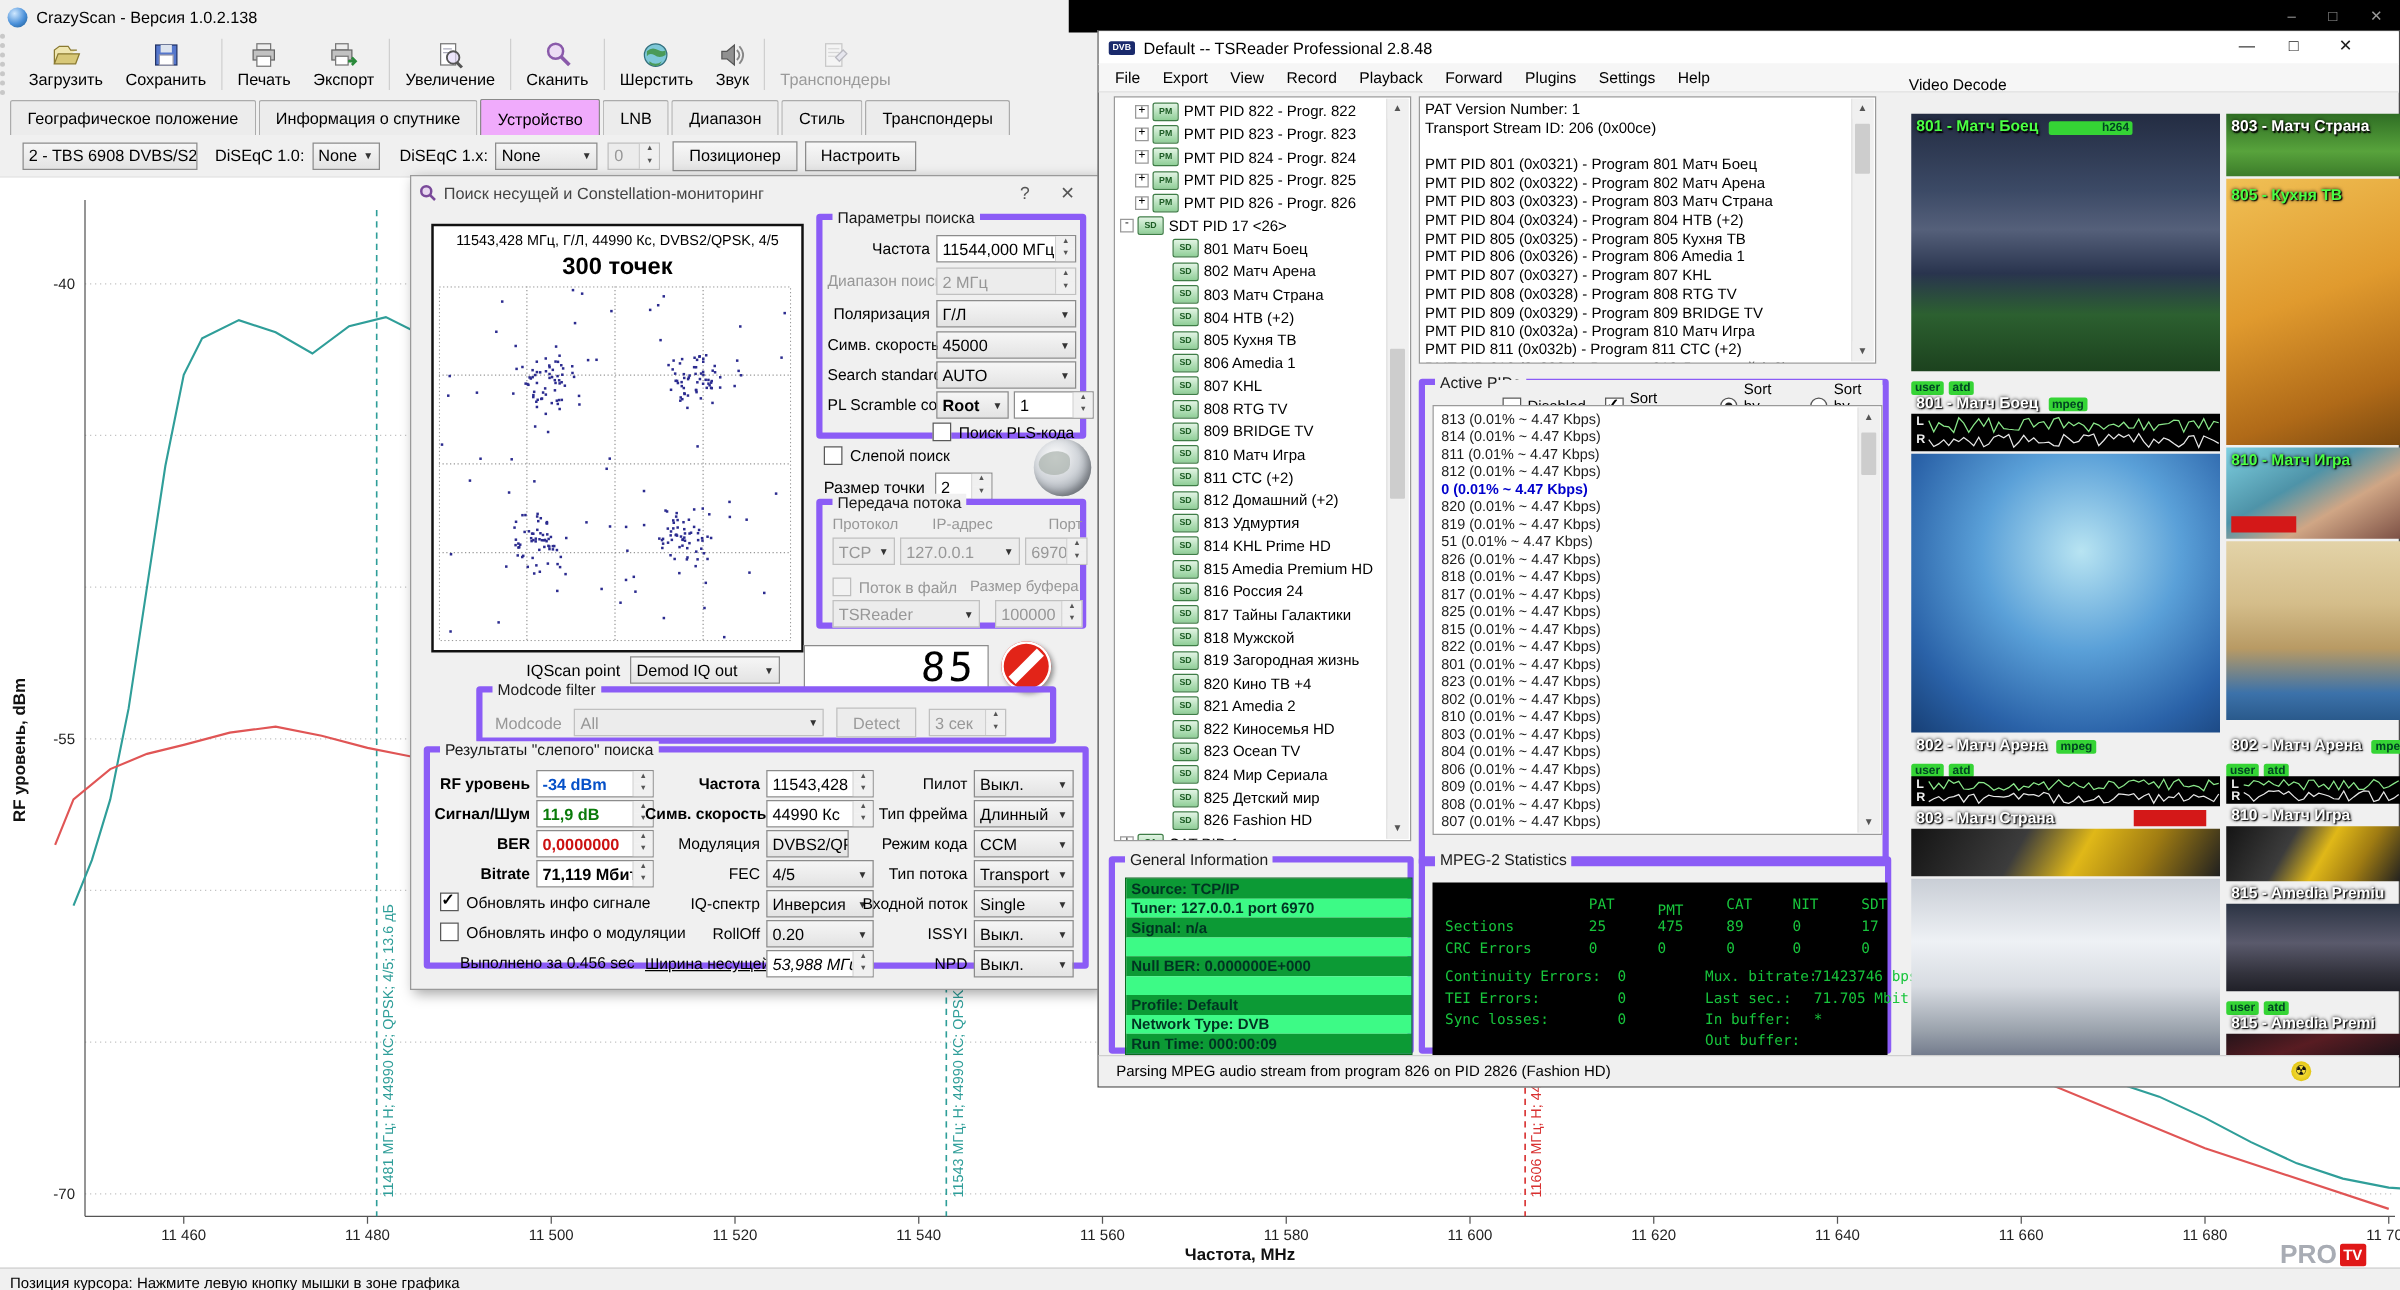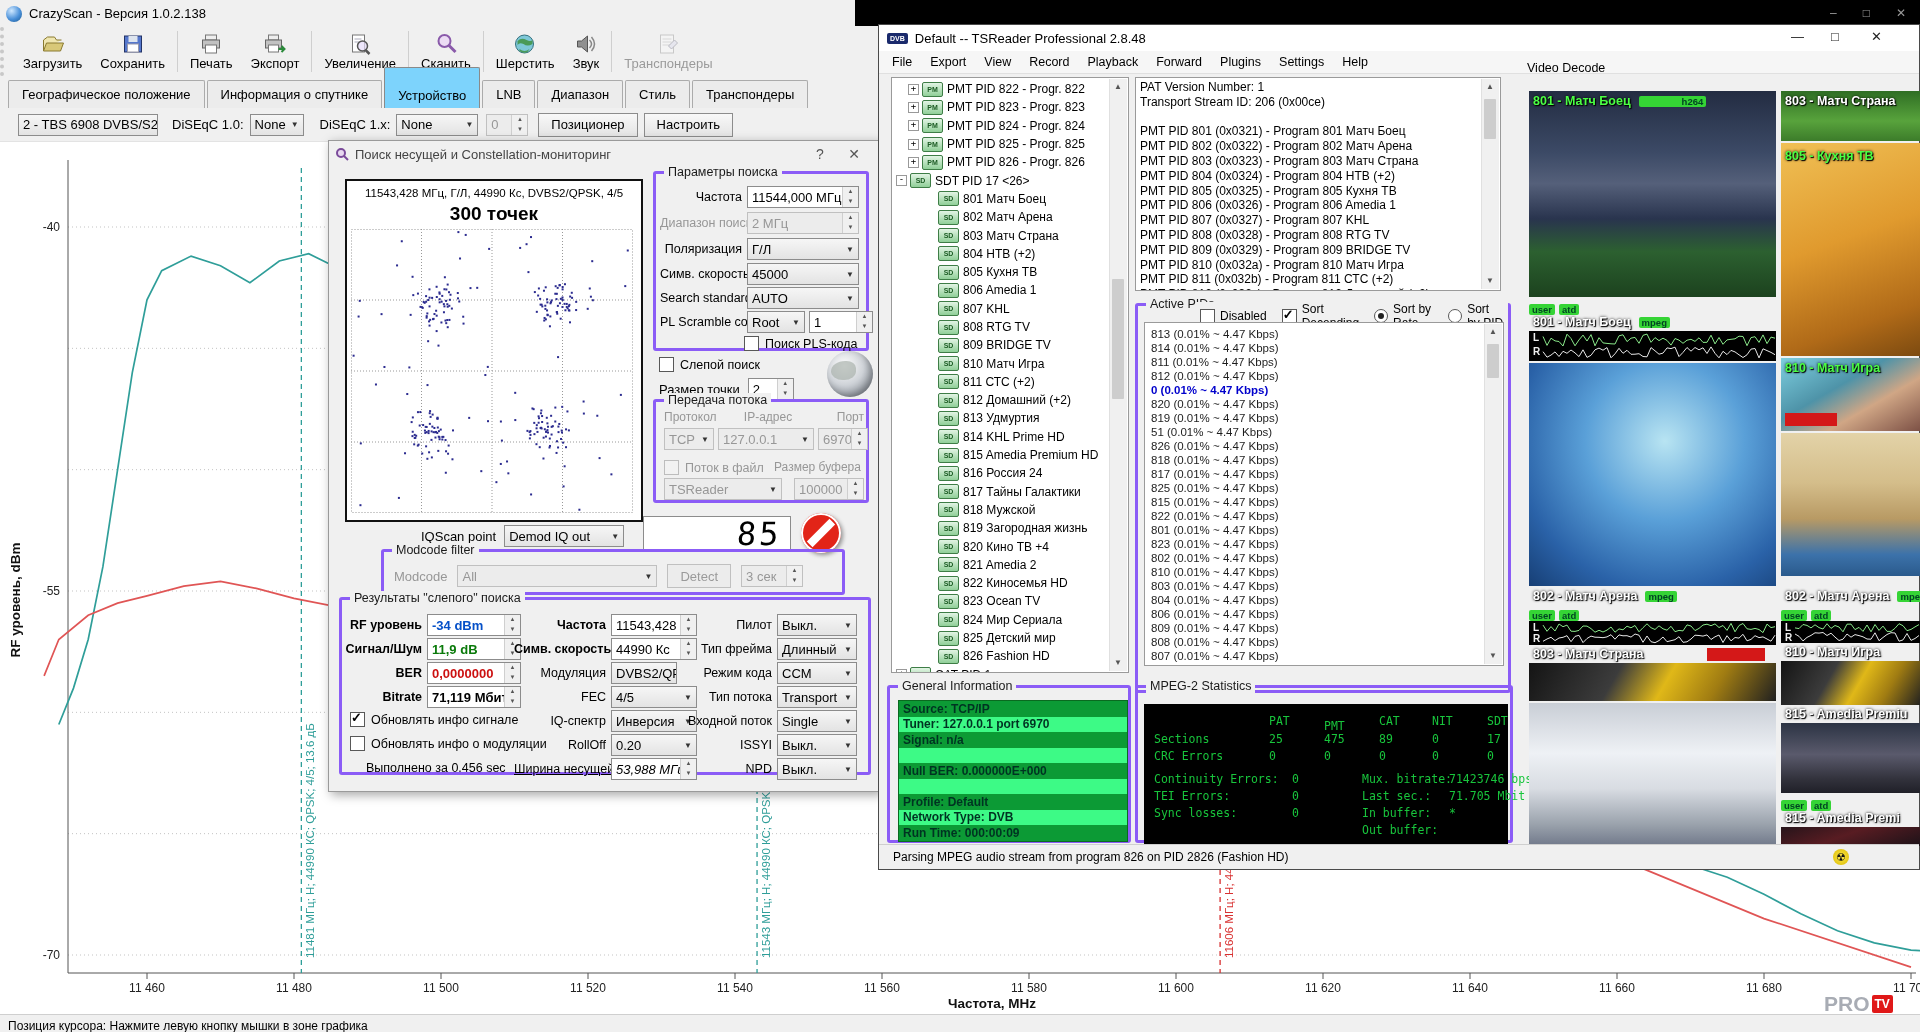--- a/index.html
+++ b/index.html
@@ -10,39 +10,39 @@
   #titlebar{left:0;top:0;width:1920px;height:27px;background:#f0f0f0;z-index:5;display:flex;align-items:center;padding-left:6px;box-sizing:border-box;}
   #app-icon{width:16px;height:16px;border-radius:50%;background:radial-gradient(circle at 35% 30%,#cfe8ff,#4a90d9 55%,#16548c);margin-right:7px;}
   #toolbar{left:0;top:27px;width:1920px;height:49px;background:#f0f0f0;z-index:5;display:flex;align-items:stretch;padding-left:10px;box-sizing:border-box;border-left:4px dotted #c8c8c8;}
   .tbtn{display:flex;flex-direction:column;align-items:center;justify-content:center;padding:2px 9px;gap:1px;cursor:default;}
   .tbtn svg{width:24px;height:22px;}
   .tbtn .tlbl{font-size:13px;white-space:nowrap;}
   .tbtn.disabled .tlbl{color:#9a9a9a;}
   .tsep{width:1px;background:#cfcfcf;margin:4px 3px;}
   #tabs{left:0;top:76px;width:1920px;height:32px;background:#f0f0f0;z-index:5;display:flex;align-items:flex-end;padding-left:8px;box-sizing:border-box;}
   .tab{padding:6px 13px 6px;border:1px solid #ababab;border-bottom:none;background:#ececec;margin-right:2px;font-size:13px;border-radius:2px 2px 0 0;}
-  .tab.active{background:#7dd3fc;padding-top:20px;position:relative;top:1px;border-color:#8a8a8a;}
+  .tab.active{background:#f0abfc;padding-top:8px;position:relative;top:1px;border-color:#8a8a8a;}
   #devrow{left:0;top:108px;width:1920px;height:34px;background:#f0f0f0;z-index:5;display:flex;align-items:center;box-sizing:border-box;padding-left:18px;border-bottom:1px solid #e3e3e3;}
   
   .combo{display:flex;align-items:center;background:linear-gradient(#f6f6f6,#e3e3e3);border:1px solid #8c8c8c;height:22px;padding:0 4px;box-sizing:border-box;white-space:nowrap;overflow:hidden;font-size:13px;}
   .combo .arr{margin-left:auto;font-size:8px;color:#333;padding-left:5px;}
   .combo.dis{background:#ececec;color:#979797;border-color:#c0c0c0;}
   .spin{display:flex;border:1px solid #8c8c8c;background:#fff;height:22px;box-sizing:border-box;font-size:13px;}
   .spin.dis{background:#ececec;color:#979797;border-color:#c0c0c0;}
   .spin .val{flex:1;padding:0 4px;display:flex;align-items:center;overflow:hidden;white-space:nowrap;}
   .spin .btns{width:15px;border-left:1px solid #cfcfcf;display:flex;flex-direction:column;}
   .spin .btns i{flex:1;font-style:normal;font-size:6px;line-height:9px;text-align:center;color:#555;background:#f0f0f0;}
   .btn{display:inline-flex;align-items:center;justify-content:center;border:1px solid #8c8c8c;background:linear-gradient(#f8f8f8,#e4e4e4);height:24px;padding:0 12px;font-size:13px;box-sizing:border-box;}
   .btn.dis{color:#9a9a9a;border-color:#c0c0c0;background:#ececec;}
   .cb{width:13px;height:13px;border:1px solid #585858;background:#fff;display:inline-block;position:relative;flex:none;}
   .cb.on:after{content:"✓";position:absolute;left:0px;top:-3px;font-size:13px;font-weight:bold;}
   .cb.dis{border-color:#bdbdbd;background:#f2f2f2;}
   .radio{width:12px;height:12px;border:1px solid #585858;border-radius:50%;background:#fff;display:inline-block;position:relative;flex:none;}
   .radio.on:after{content:"";position:absolute;left:3px;top:3px;width:6px;height:6px;border-radius:50%;background:#222;}
-  .gb{position:absolute;border:3px solid #8b5cf6;border-radius:3px;box-sizing:border-box;}
+  .gb{position:absolute;border:5px solid #8b5cf6;border-radius:3px;box-sizing:border-box;}
   .gb > .gbl{position:absolute;top:-9px;left:8px;background:#f0f0f0;padding:0 4px;font-size:12.5px;color:#1a1a1a;white-space:nowrap;}
   .lbl{white-space:nowrap;}
   
   .sb{position:absolute;right:1px;top:1px;bottom:1px;width:17px;background:#f0f0f0;border-left:1px solid #e0e0e0;}
   .sb .up,.sb .dn{position:absolute;left:0;width:16px;height:16px;text-align:center;font-size:8px;color:#555;line-height:16px;background:#f0f0f0;}
   .sb .up{top:0;} .sb .dn{bottom:0;}
   .sb .th{position:absolute;left:2px;width:12px;background:#cdcdcd;border-radius:1px;}
   
   #dialog{left:328px;top:140px;width:552px;height:652px;background:#f0f0f0;border:1px solid #9a9a9a;box-shadow:3px 3px 10px rgba(0,0,0,.35);z-index:10;box-sizing:border-box;}
   #dlg-title{position:absolute;left:0;top:0;right:0;height:26px;display:flex;align-items:center;padding:0 6px;color:#333;}
@@ -653,21 +653,21 @@
         </div>
         <div style="position: absolute; left: 4px; top: 113px; display: flex; align-items: center;">
           <span class="lbl" style="width: 82px; text-align: right; margin-right: 5px; font-size: 12.5px;">Search standard</span>
           <div class="combo " style="width: 112px;">
             <span>AUTO</span>
             <span class="arr">▼</span>
           </div>
         </div>
         <div style="position: absolute; left: 4px; top: 137px; display: flex; align-items: center;">
           <span class="lbl" style="width: 82px; text-align: right; margin-right: 5px; font-size: 12.5px;">PL Scramble code</span>
-          <div class="combo " style="width: 58px;">
+          <div class="combo " style="width: 58px; font-weight: bold;">
             <span>Root</span>
             <span class="arr">▼</span>
           </div>
           <div class="spin" style="width: 64px; margin-left: 4px;">
             <span class="val">1</span>
             <span class="btns">
               <i>▲</i>
               <i>▼</i>
             </span>
           </div>

